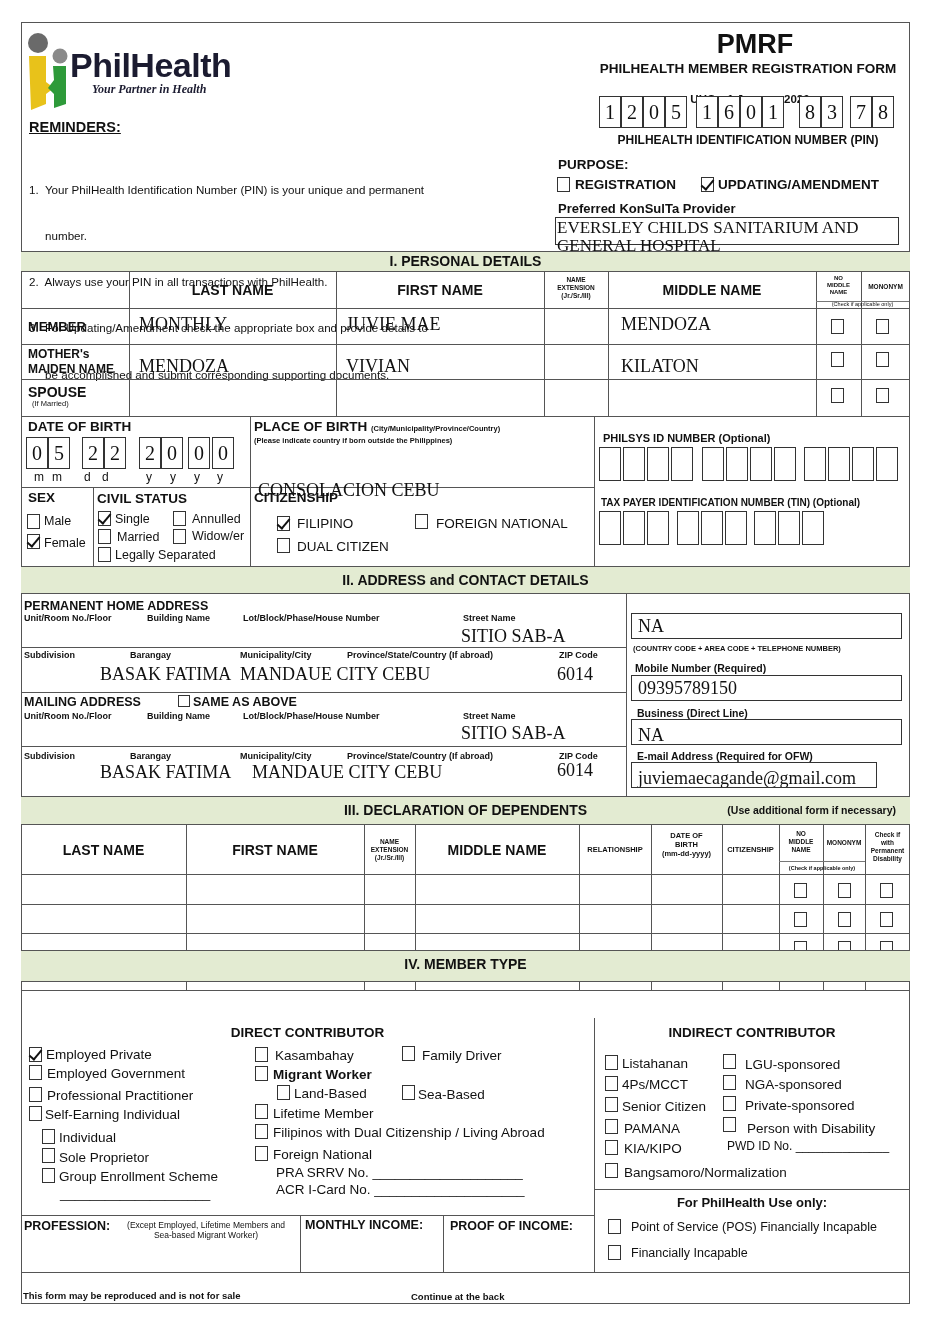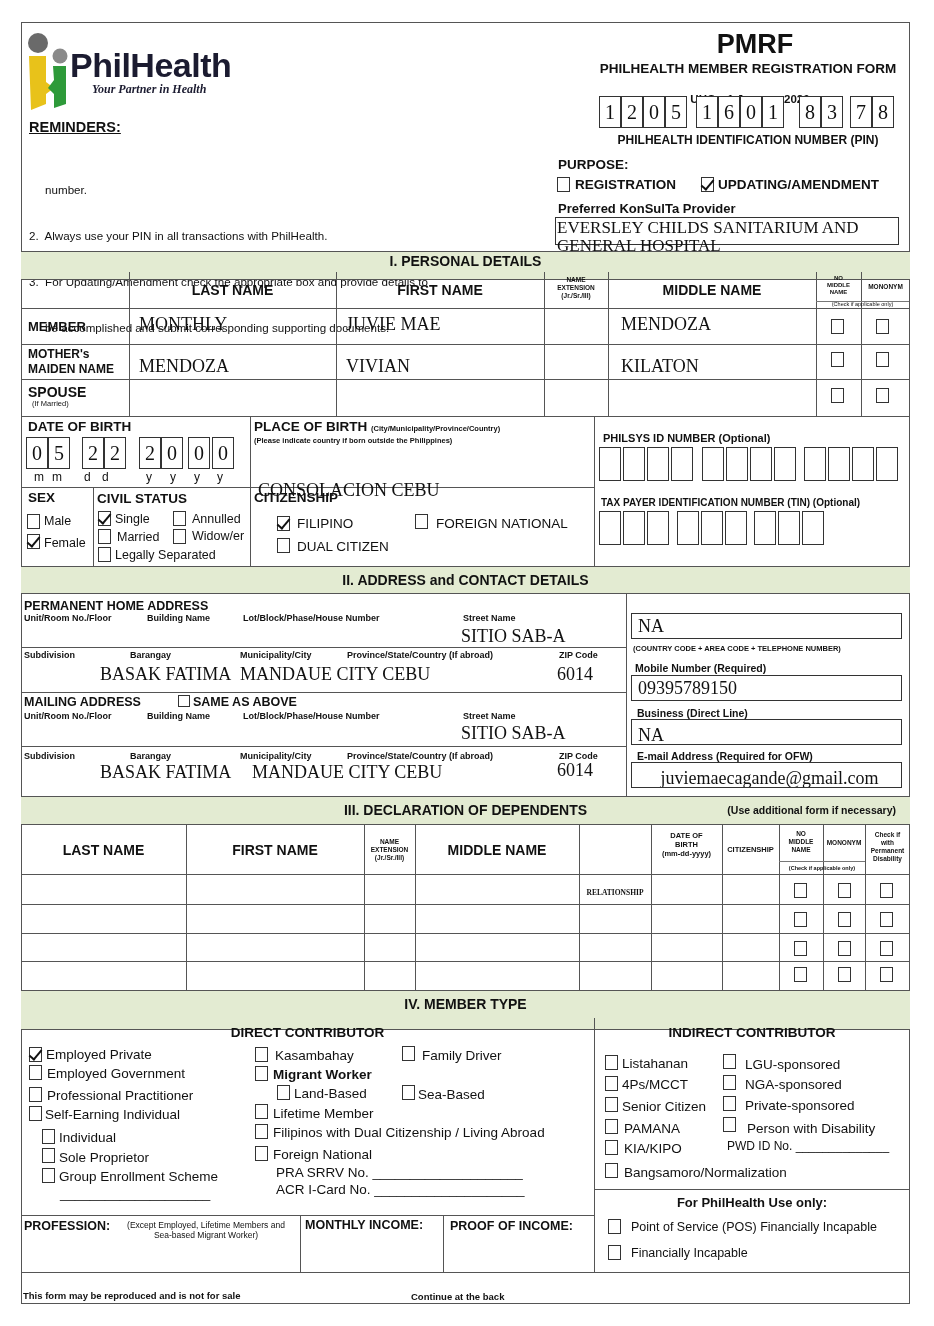--- a/index.html
+++ b/index.html
@@ -33,20 +33,21 @@
     <circle cx="34" cy="24" r="7.5" fill="#8a8a8a"></circle>
     <path d="M3 24 L20 24 L20 50 L28 56 L20 62 L20 72 L5 78 Z" fill="#e8c21a"></path>
     <path d="M27 34 L40 34 L40 72 L28 76 L28 62 L22 56 L28 48 Z" fill="#2e9a3a"></path>
   </svg>
   <div style="position:absolute;left:44px;top:14px;font-size:34px;font-weight:bold;color:#1b1b30;letter-spacing:-0.5px;">PhilHealth</div>
   <div style="position:absolute;left:66px;top:50px;font-family:'Liberation Serif',serif;font-style:italic;font-weight:bold;font-size:12px;color:#1b1b30;">Your Partner in Health</div>
 </div>
 
 <div class="abs b" style="left:29px;top:119px;font-size:14.5px;text-decoration:underline;">REMINDERS:</div>
 <div class="abs" style="left:29px;top:151px;font-size:11.6px;line-height:15.4px;white-space:pre;">
+  <div>1.  Your PhilHealth Identification Number (PIN) is your unique and permanent</div>
   <div>     number.</div>
   <div>2.  Always use your PIN in all transactions with PhilHealth.</div>
   <div>3.  For Updating/Amendment check the appropriate box and provide details to</div>
   <div>     be accomplished and submit corresponding supporting documents.</div>
 </div>
 
 <div class="abs b" style="left:700px;top:29px;width:110px;text-align:center;font-size:27px;">PMRF</div>
 <div class="abs b" style="left:588px;top:61px;width:320px;text-align:center;font-size:13.5px;">PHILHEALTH MEMBER REGISTRATION FORM</div>
 <div class="abs b" style="left:660px;top:93px;width:180px;text-align:center;font-size:11.5px;">UHC v.1 January 2020</div>
 
@@ -69,21 +70,21 @@
 <div class="abs b" style="left:558px;top:157px;font-size:13.5px;">PURPOSE:</div>
 <div class="cb" style="left:557px;top:177px;"></div>
 <div class="lbl b" style="left:575px;top:177px;font-size:13.5px;">REGISTRATION</div>
 <div class="cb checked" style="left:701px;top:177px;"></div>
 <div class="lbl b" style="left:718px;top:177px;font-size:13.5px;">UPDATING/AMENDMENT</div>
 <div class="abs b" style="left:558px;top:201px;font-size:13px;">Preferred KonSulTa Provider</div>
 <div class="abs" style="left:555px;top:217px;width:344px;height:28px;border:1.5px solid #333;overflow:visible;">
   <div style="position:absolute;left:1px;top:1px;width:330px;font-family:'Liberation Serif',serif;font-size:17px;line-height:18px;">EVERSLEY CHILDS SANITARIUM AND GENERAL HOSPITAL</div>
 </div>
 
-<div class="bar" style="top:251px;height:29px;line-height:19px;">I. PERSONAL DETAILS</div>
+<div class="bar" style="top:251px;height:21px;line-height:19px;">I. PERSONAL DETAILS</div>
 
 <div class="vl" style="left:129px;top:272px;height:144px;"></div>
 <div class="vl" style="left:336px;top:272px;height:144px;"></div>
 <div class="vl" style="left:544px;top:272px;height:144px;"></div>
 <div class="vl" style="left:608px;top:272px;height:144px;"></div>
 <div class="vl" style="left:816px;top:272px;height:144px;"></div>
 <div class="vl" style="left:861px;top:272px;height:144px;"></div>
 <div class="hthin" style="left:816px;top:301px;width:93px;"></div>
 <div class="hl" style="left:21px;top:308px;width:795px;"></div>
 <div class="hl" style="left:816px;top:308px;width:93px;"></div>
@@ -258,21 +259,21 @@
 <div class="val" style="left:557px;top:760px;">6014</div>
 
 <div class="tiny abs" style="left:637px;top:602px;font-size:10px;margin-top:12px;">Home Phone Number</div>
 <div class="input-box" style="left:631px;top:613px;width:271px;height:26px;line-height:24px;">NA</div>
 <div class="tiny abs" style="left:633px;top:644px;font-size:7.5px;">(COUNTRY CODE + AREA CODE + TELEPHONE NUMBER)</div>
 <div class="tiny abs" style="left:635px;top:662px;font-size:10.5px;">Mobile Number  (Required)</div>
 <div class="input-box" style="left:631px;top:675px;width:271px;height:26px;line-height:24px;">09395789150</div>
 <div class="tiny abs" style="left:637px;top:707px;font-size:10.5px;">Business (Direct Line)</div>
 <div class="input-box" style="left:631px;top:719px;width:271px;height:26px;line-height:30px;">NA</div>
 <div class="tiny abs" style="left:637px;top:750px;font-size:10.5px;">E-mail Address  (Required for OFW)</div>
-<div class="input-box" style="left:631px;top:762px;width:271px;height:26px;line-height:30px;text-align:center;">juviemaecagande@gmail.com</div>
+<div class="input-box" style="left:631px;top:762px;width:246px;height:26px;line-height:30px;">juviemaecagande@gmail.com</div>
 
 <div class="bar" style="top:796px;height:29px;line-height:27px;">
   <span>III. DECLARATION OF DEPENDENTS</span>
   <span style="position:absolute;right:14px;font-size:10.5px;">(Use additional form if necessary)</span>
 </div>
 <div class="vl" style="left:186px;top:825px;height:165px;"></div>
 <div class="vl" style="left:364px;top:825px;height:165px;"></div>
 <div class="vl" style="left:415px;top:825px;height:165px;"></div>
 <div class="vl" style="left:579px;top:825px;height:165px;"></div>
 <div class="vl" style="left:651px;top:825px;height:165px;"></div>
@@ -288,21 +289,21 @@
 <div class="hl" style="left:21px;top:990px;width:889px;"></div>
 
 <div class="colhdr" style="left:21px;top:842px;width:165px;">LAST NAME</div>
 <div class="colhdr" style="left:186px;top:842px;width:178px;">FIRST NAME</div>
 <div class="micro" style="left:364px;top:838px;width:51px;">
   <div>NAME</div>
   <div>EXTENSION</div>
   <div>(Jr./Sr./III)</div>
 </div>
 <div class="colhdr" style="left:415px;top:842px;width:164px;">MIDDLE NAME</div>
-<div class="micro" style="left:579px;top:889px;width:72px;font-size:7.5px;font-family:Liberation Serif, serif;">RELATIONSHIP</div>
+<div class="micro" style="left:579px;top:846px;width:72px;font-size:7.5px;">RELATIONSHIP</div>
 <div class="micro" style="left:651px;top:831px;width:71px;font-size:7.5px;line-height:9px;">
   <div>DATE OF</div>
   <div>BIRTH</div>
   <div>(mm-dd-yyyy)</div>
 </div>
 <div class="micro" style="left:722px;top:846px;width:57px;font-size:7.5px;">CITIZENSHIP</div>
 <div class="micro" style="left:779px;top:830px;width:44px;font-size:6.5px;">
   <div>NO</div>
   <div>MIDDLE</div>
   <div>NAME</div>
@@ -330,21 +331,21 @@
   <div class="cb" style="left:794px;top:941px;"></div>
   <div class="cb" style="left:838px;top:941px;"></div>
   <div class="cb" style="left:880px;top:941px;"></div>
 </div>
 <div>
   <div class="cb" style="left:794px;top:967px;"></div>
   <div class="cb" style="left:838px;top:967px;"></div>
   <div class="cb" style="left:880px;top:967px;"></div>
 </div>
 
-<div class="bar" style="top:990px;height:40px;line-height:26px;">IV. MEMBER TYPE</div>
+<div class="bar" style="top:950px;height:32px;line-height:26px;">IV. MEMBER TYPE</div>
 <div class="vl" style="left:594px;top:1018px;height:254px;"></div>
 <div class="hl" style="left:594px;top:1189px;width:316px;"></div>
 <div class="hl" style="left:21px;top:1215px;width:573px;"></div>
 <div class="vl" style="left:300px;top:1215px;height:57px;"></div>
 <div class="vl" style="left:443px;top:1215px;height:57px;"></div>
 <div class="hl" style="left:21px;top:1272px;width:889px;"></div>
 
 <div class="abs b" style="left:21px;top:1025px;width:573px;text-align:center;font-size:13.5px;">DIRECT CONTRIBUTOR</div>
 
 <div class="cb checked" style="left:29px;top:1047px;"></div>

